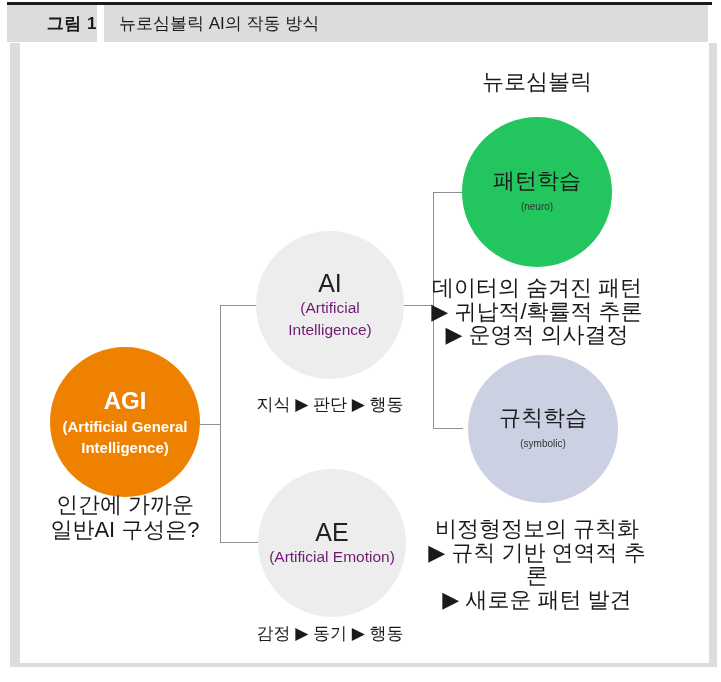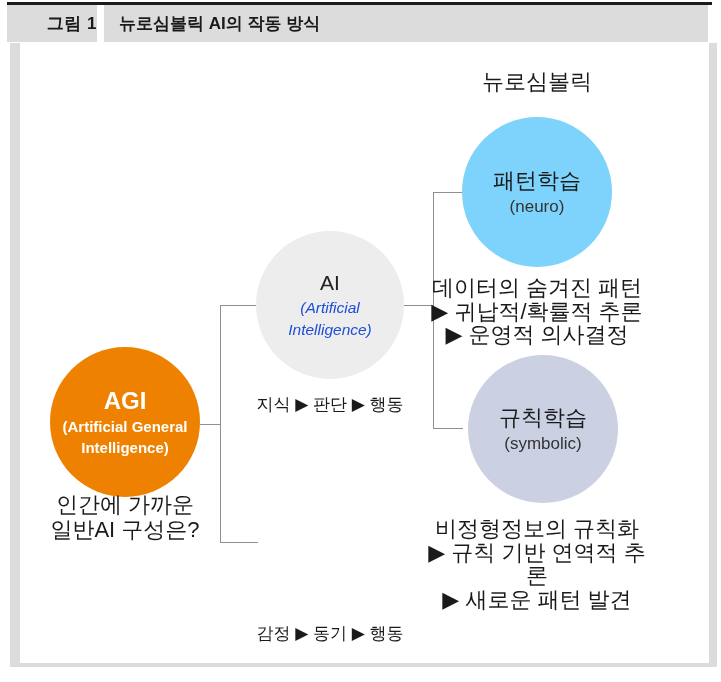--- a/index.html
+++ b/index.html
@@ -4,41 +4,41 @@
 <style>
   * { margin:0; padding:0; box-sizing:border-box; }
   body { background:#ffffff; font-family:"Liberation Sans","DejaVu Sans",sans-serif; color:#1a1a1a; }
   .canvas { position:relative; width:721px; height:682px; background:#ffffff; overflow:hidden; }
 
   
   .top-rule   { position:absolute; left:7px;  top:2px;  width:705px; height:3px; background:#1b1b1b; }
   .fig-label  { position:absolute; left:7px;  top:5px;  width:90px;  height:37px; background:#dcdcdc;
                 font-size:17px; font-weight:bold; text-align:right; line-height:37px; letter-spacing:0.5px; }
   .fig-title  { position:absolute; left:104px; top:5px; width:604px; height:37px; background:#dcdcdc;
-                font-size:17px; font-weight:bold; line-height:37px; padding-left:15px; }
+                font-size:17px; font-weight:normal; line-height:37px; padding-left:15px; }
 
   
   .content-box { position:absolute; left:10px; top:43px; width:707px; height:624px; background:#ffffff;
                  border-left:10px solid #dcdcdc; border-right:8px solid #dcdcdc; border-bottom:4px solid #dcdcdc; }
 
   
   .circle { position:absolute; border-radius:50%; display:flex; flex-direction:column;
             align-items:center; justify-content:center; text-align:center; }
   .c-agi      { left:50px;  top:347px; width:150px; height:150px; background:#EE8200; color:#ffffff; }
   .c-ai       { left:256px; top:231px; width:148px; height:148px; background:#EDEDED; }
   .c-ae       { left:258px; top:469px; width:148px; height:148px; background:#EDEDED; }
-  .c-neuro    { left:462px; top:117px; width:150px; height:150px; background:#7dd3fc;align-items:center; }
+  .c-neuro    { left:462px; top:117px; width:150px; height:150px; background:#22c55e;align-items:center; }
   .c-symbolic { left:468px; top:355px; width:150px; height:148px; background:#CBD1E3; }
 
   .c-agi .t   { font-size:24px; font-weight:bold; line-height:30px; }
   .c-agi .s   { font-size:15px; font-weight:bold; line-height:21px; }
-  .c-ai .t, .c-ae .t { font-size:21px; line-height:28px; color:#222; }
-  .c-ai .s, .c-ae .s { font-size:15.5px; line-height:22px; color:#1d4ed8;font-style:italic; }
+  .c-ai .t, .c-ae .t { font-size:25px; line-height:28px; color:#222; }
+  .c-ai .s, .c-ae .s { font-size:15.5px; line-height:22px; color:#701a75; }
   .c-neuro .t, .c-symbolic .t { font-size:22px; line-height:30px; color:#1a1a1a; }
-  .c-neuro .s, .c-symbolic .s { font-size:17px; line-height:22px; color:#333; }
+  .c-neuro .s, .c-symbolic .s { font-size:10px; line-height:22px; color:#333; }
 
   
   .note { position:absolute; text-align:center; font-size:22px; line-height:23.5px; color:#1a1a1a; }
   .n-agi      { left:25px;  top:492px; width:200px; line-height:25px; }
   .n-ai       { left:230px; top:393px; width:200px; font-size:17px; }
   .n-ae       { left:230px; top:622px; width:200px; font-size:17px; }
   .n-neuro-above { left:437px; top:70px;  width:200px; }
   .n-neuro-below { left:427px; top:276px; width:220px; }
   .n-symbolic-below { left:427px; top:517px; width:220px;text-align:center; }
 
@@ -83,20 +83,24 @@
     <div>일반AI 구성은?</div>
   </div>
 
   <div class="circle c-ai">
     <div class="t">AI</div>
     <div class="s">(Artificial</div>
     <div class="s">Intelligence)</div>
   </div>
   <div class="note n-ai">지식 ▶ 판단 ▶ 행동</div>
 
+  <div class="circle c-ae">
+    <div class="t">AE</div>
+    <div class="s">(Artificial Emotion)</div>
+  </div>
   <div class="note n-ae">감정 ▶ 동기 ▶ 행동</div>
 
   <div class="note n-neuro-above">
     <div>뉴로심볼릭</div>
   </div>
   <div class="circle c-neuro">
     <div class="t">패턴학습</div>
     <div class="s">(neuro)</div>
   </div>
   <div class="note n-neuro-below">

